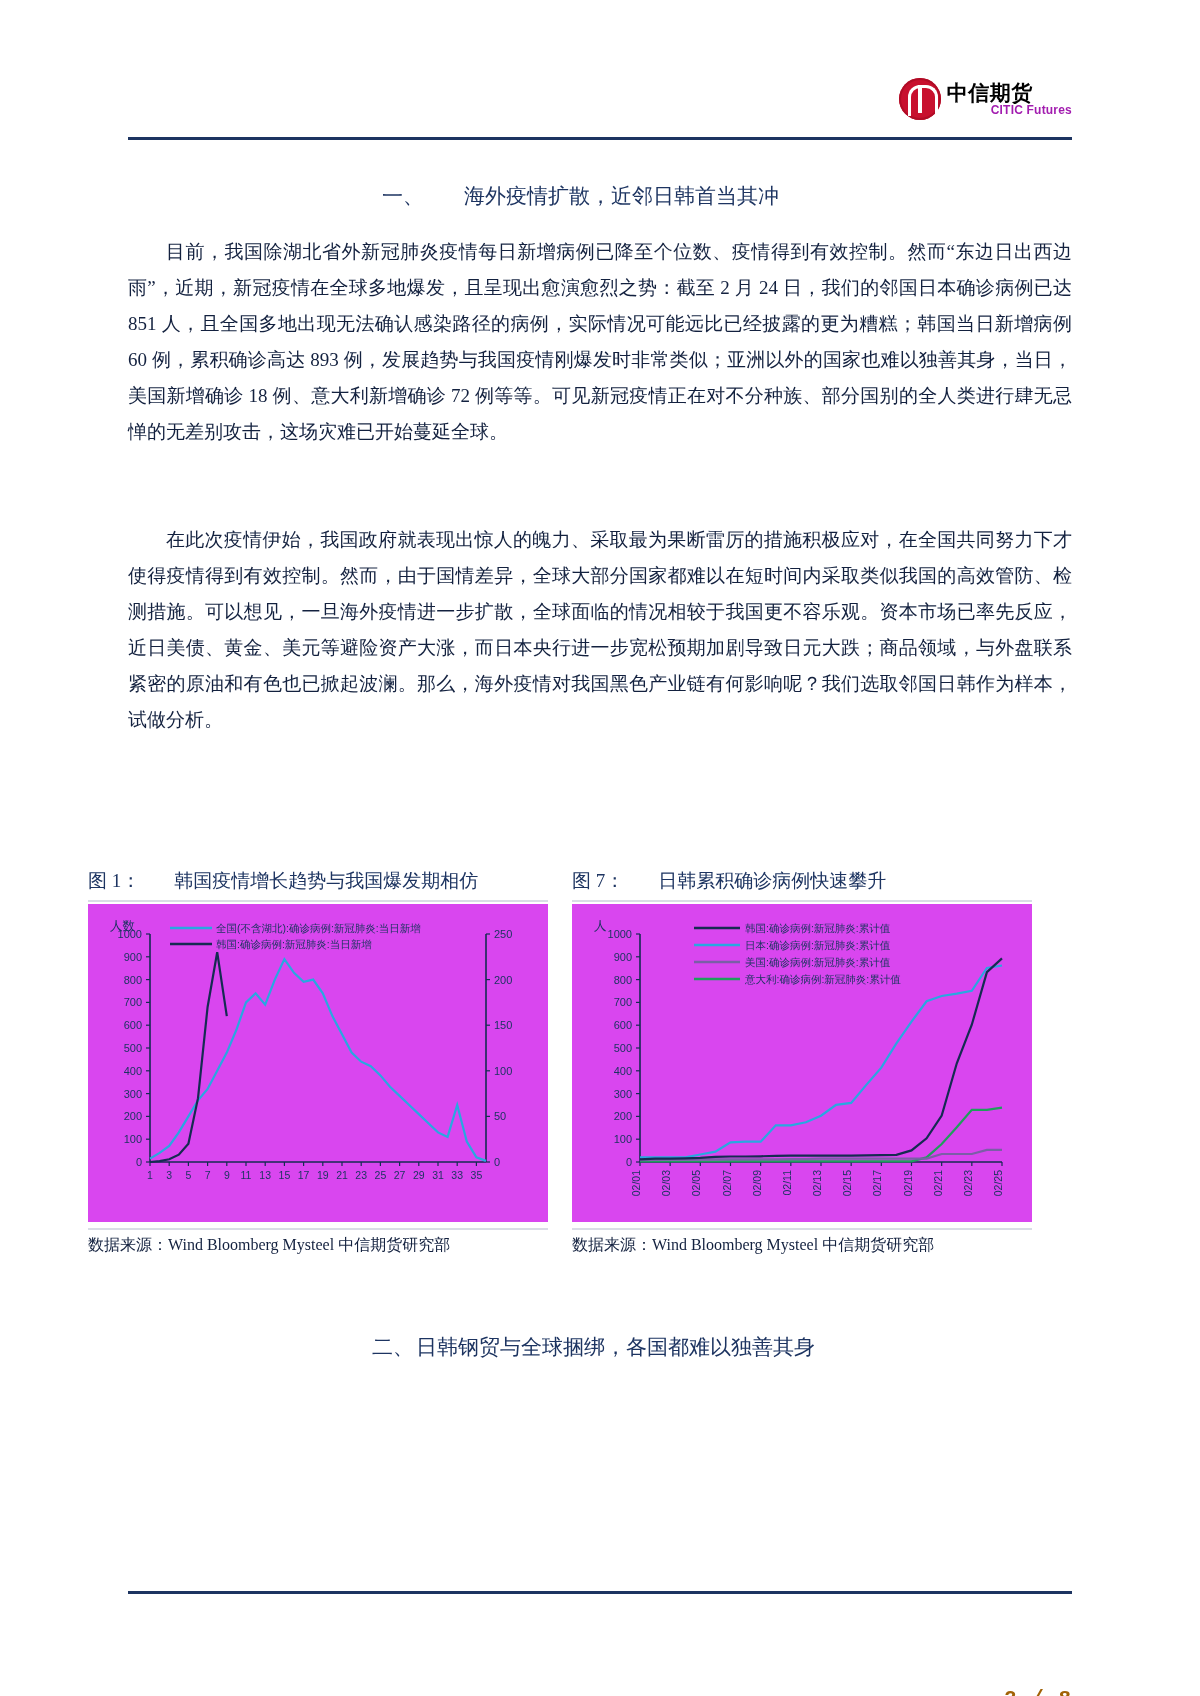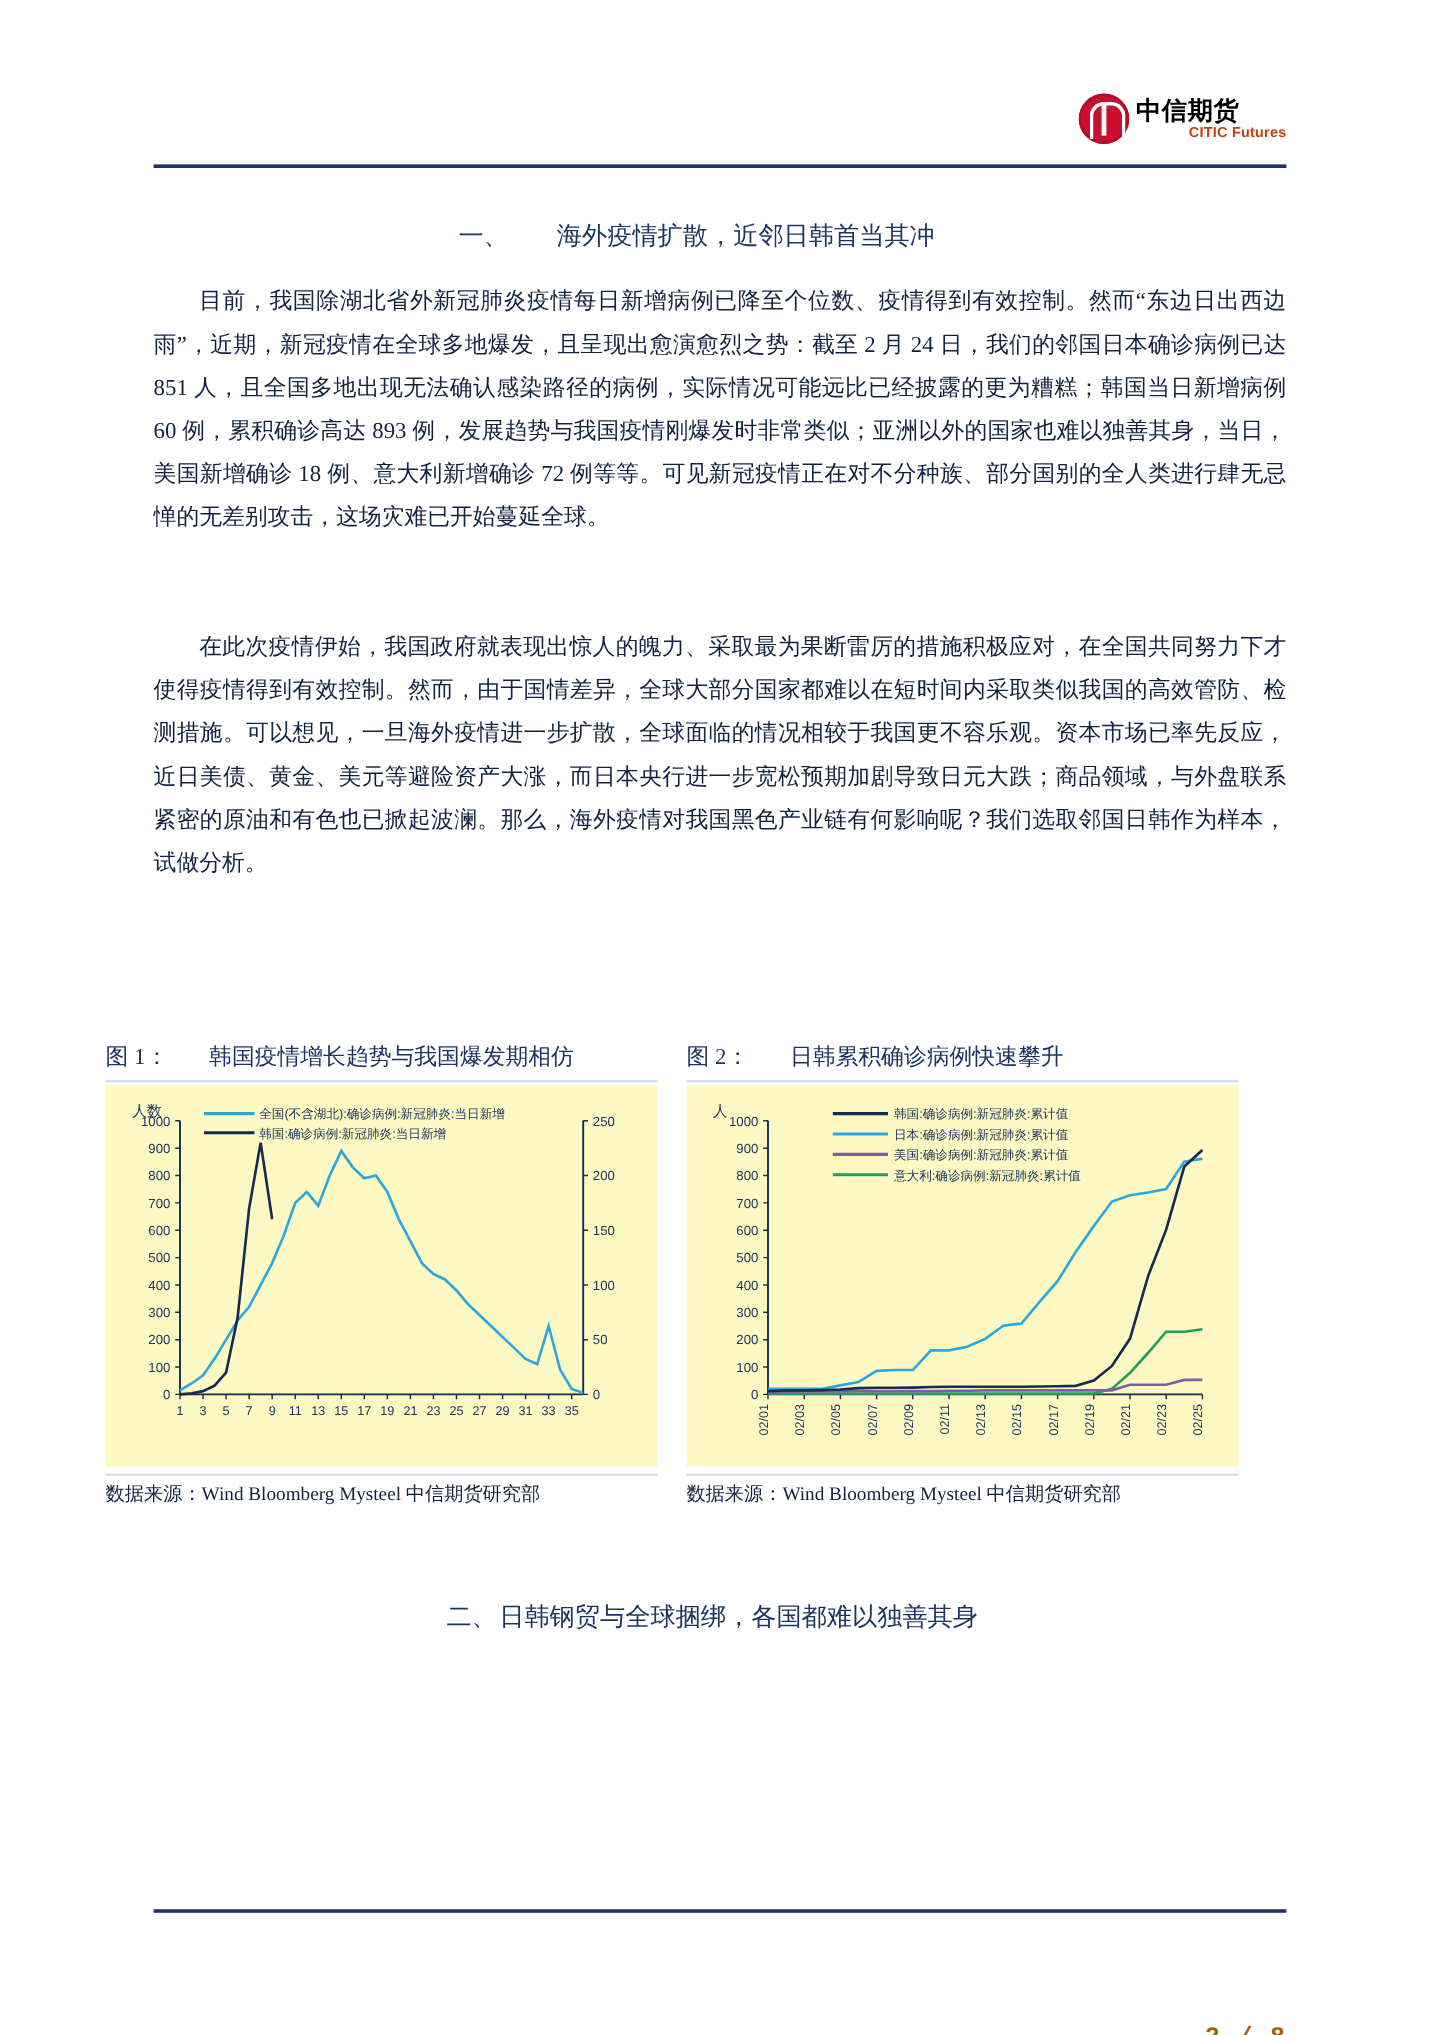--- a/index.html
+++ b/index.html
@@ -82,21 +82,21 @@
     font-family: "Liberation Sans", "DejaVu Sans", sans-serif;
     font-size: 21px;
     font-weight: bold;
     color: #000000;
     letter-spacing: 0.5px;
   }
   .logo-en {
     font-family: "Liberation Sans", "DejaVu Sans", sans-serif;
     font-size: 12px;
     font-weight: bold;
-    color: #c2410c;
+    color: #a21caf;
     letter-spacing: 0.2px;
     padding-left: 44px;
   }
   .header-rule {
     position: absolute;
     left: 128px;
     top: 137px;
     width: 944px;
     height: 3px;
     background: #1d3461;
@@ -158,21 +158,21 @@
     left: 0; top: 32px;
     width: 100%;
     height: 2px;
     background: #d9dde6;
   }
   .fig-plot {
     position: absolute;
     left: 0; top: 36px;
     width: 460px;
     height: 318px;
-    background: #fef9c3;
+    background: #d946ef;
   }
   .fig-source {
     position: absolute;
     left: 0;
     top: 360px;
     width: 100%;
     height: 30px;
     border-top: 2px solid #d9dde6;
     padding-top: 5px;
     box-sizing: border-box;
@@ -335,21 +335,21 @@
           <polyline id="c1-s1" fill="none" stroke="#152b52" stroke-width="2.2" points="62.0,258.0 71.6,257.1 81.2,255.3 90.8,250.7 100.4,239.8 110.0,194.2 119.6,103.0 129.2,48.2 138.8,112.1"></polyline>
         </g>
       </svg>
     </div>
 
     <div class="fig-source">数据来源：Wind Bloomberg Mysteel 中信期货研究部</div>
   </div>
 
   <div class="fig" id="fig-2">
     <div class="fig-caption">
-      <span class="lbl">图 2：</span><span>日韩累积确诊病例快速攀升</span>
+      <span class="lbl">图 7：</span><span>日韩累积确诊病例快速攀升</span>
     </div>
     <div class="fig-rule"></div>
 
     <div class="fig-plot">
       <svg width="460" height="318" viewBox="0 0 460 318">
         <text id="c2-unit" x="22" y="26" font-size="12.5">人</text>
 
         <g>
           <line x1="122" y1="24" x2="168" y2="24" stroke="#152b52" stroke-width="2.6"></line>
           <text id="c2-leg0" x="173" y="28" font-size="10.5">韩国:确诊病例:新冠肺炎:累计值</text>

